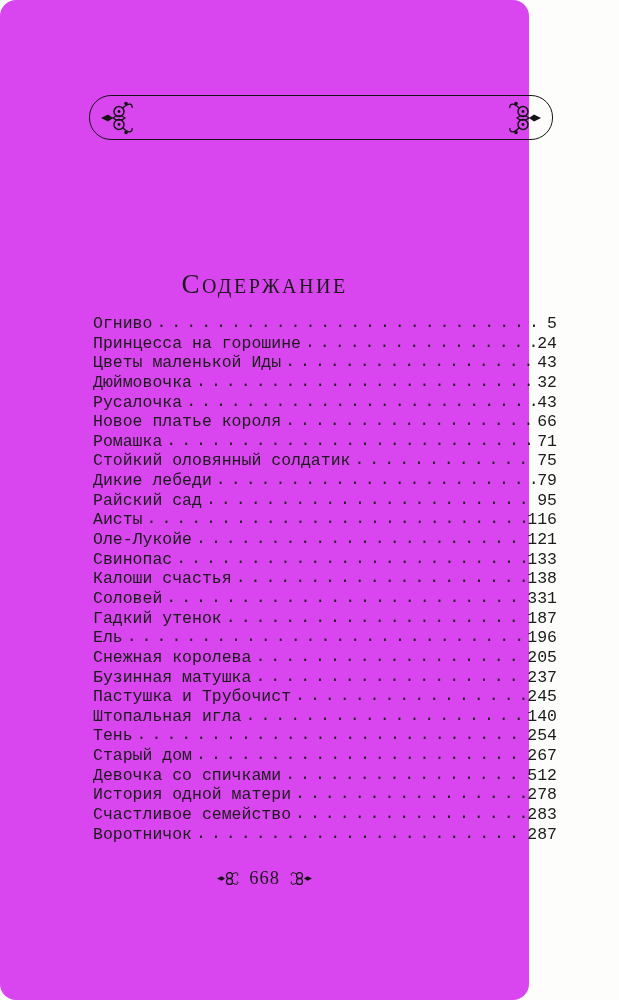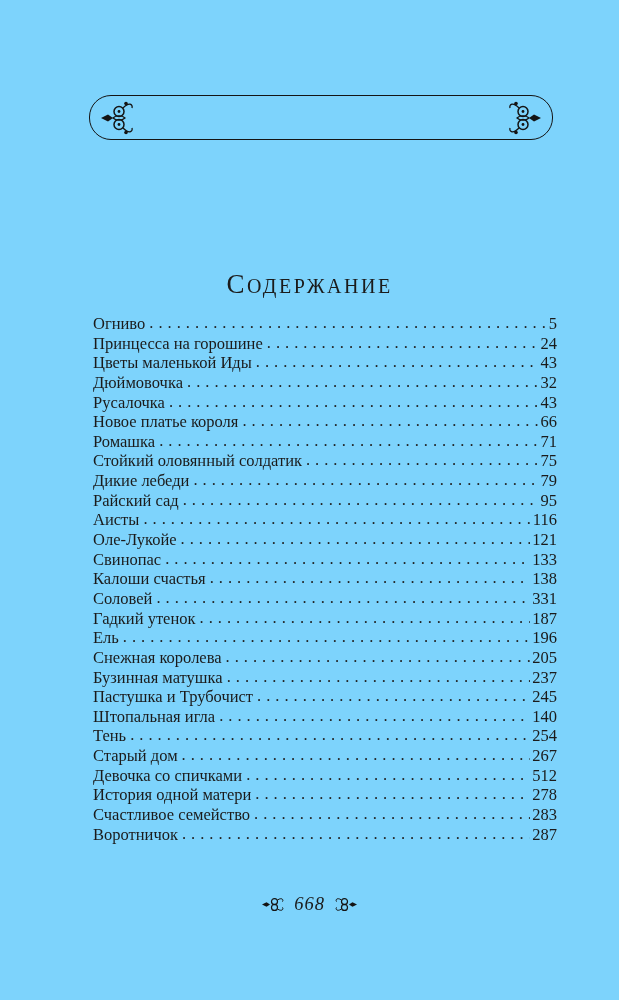--- a/index.html
+++ b/index.html
@@ -8,23 +8,24 @@
     width: 619px;
     height: 1000px;
     background: #fdfdfc;
     font-family: "Liberation Serif", "DejaVu Serif", serif;
     color: #1b1b1b;
     overflow: hidden;
   }
 
   .page {
     position: relative;
-    width: 619px;
+    width: 529px;
     height: 1000px;
-    background: #7dd3fc;
+    background: #d946ef;
+    border-radius: 16px;
   }
 
   
   .ornament-band {
     position: absolute;
     left: 89px;
     top: 95px;
     width: 464px;
     height: 45px;
     border: 1.6px solid #141414;
@@ -50,20 +51,21 @@
   }
   .toc-title .cap   { font-size: 27px; }
   .toc-title .rest  { font-size: 20px; }
 
   
   .toc-list {
     position: absolute;
     left: 93px;
     top: 314px;
     width: 464px;
+    font-family: Liberation Mono, monospace;
   }
   .toc-row {
     display: flex;
     align-items: baseline;
     height: 19.65px;
     font-size: 16.5px;
     line-height: 19.65px;
     white-space: nowrap;
   }
   .toc-text  { flex: none; padding-right: 1px; }
@@ -78,27 +80,26 @@
   }
   .toc-dots::after {
     content: "..........................................................................";
   }
   .toc-page  { flex: none; text-align: right; padding-left: 2px; }
 
   
   .page-footer {
     position: absolute;
     left: 0;
-    top: 894px;
+    top: 868px;
     width: 100%;
     display: flex;
     align-items: center;
     justify-content: center;
     gap: 9px;
-    font-style: italic;
   }
   .folio-number {
     font-size: 18.5px;
     letter-spacing: 1px;
   }
 </style>
 </head>
 <body>
 
 <div class="page">

